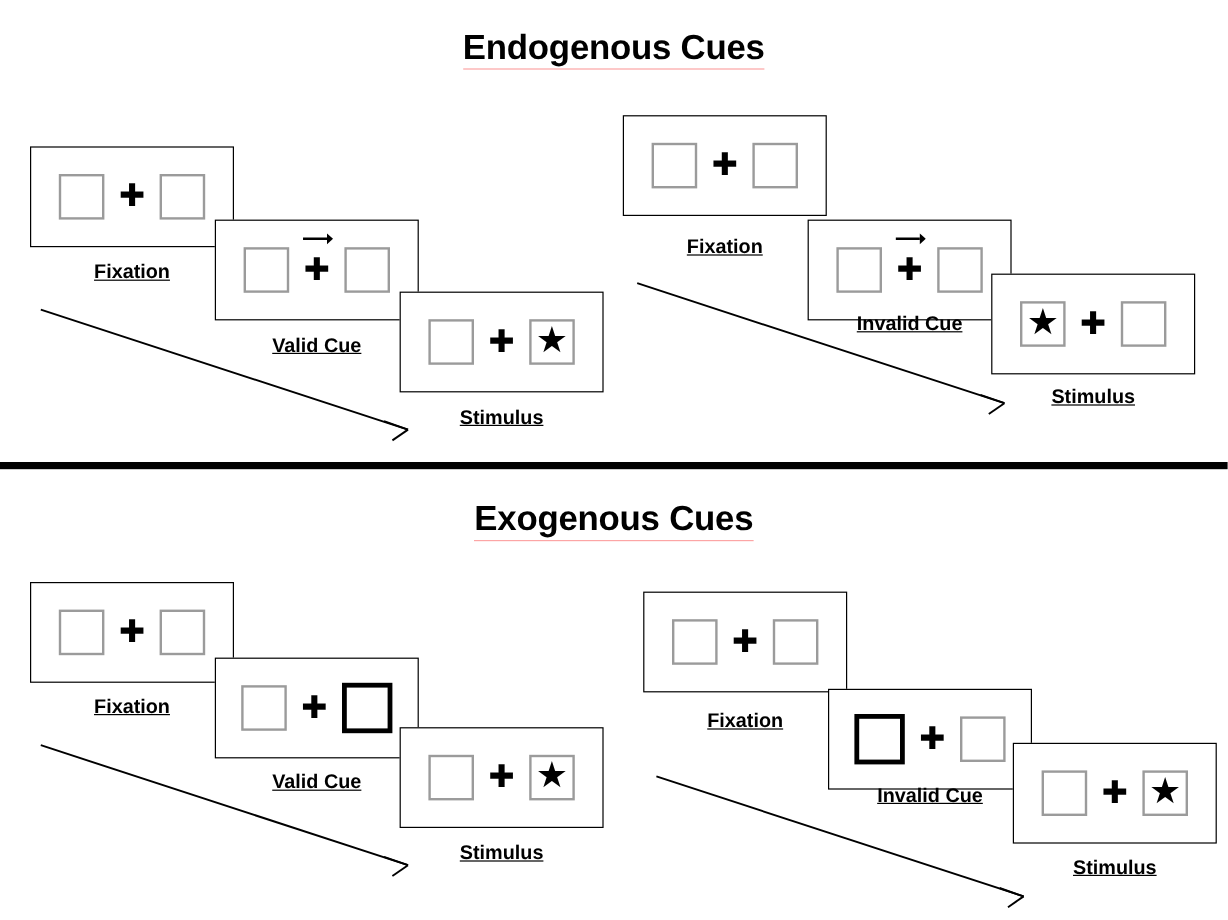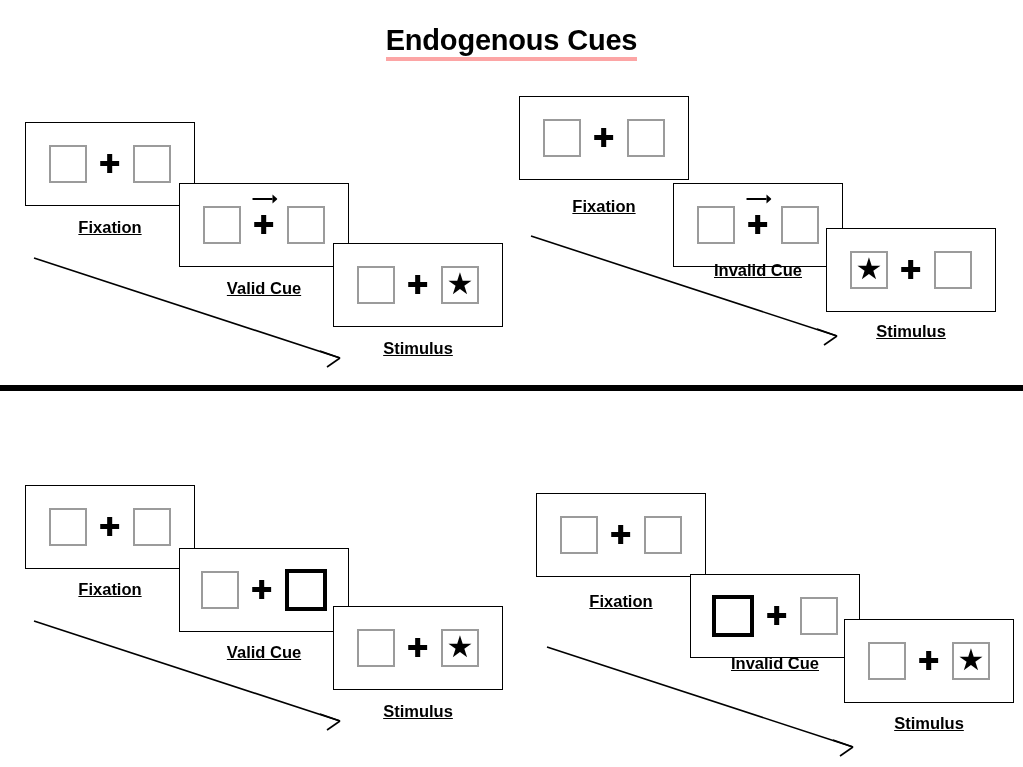--- a/index.html
+++ b/index.html
@@ -28,21 +28,21 @@
     width: 100%;
     text-align: center;
     font-size: 29px;
     font-weight: bold;
     letter-spacing: -0.2px;
     line-height: 1;
     white-space: nowrap;
   }
   .section-title span.t {
     display: inline-block;
-    border-bottom: 4px solid #fca5a5;
+    border-bottom: 1px solid #fca5a5;
     padding-bottom: 2px;
   }
   #title-endogenous { top: 26px; }
   #title-exogenous  { top: 419px; }
 
   
   .divider {
     position: absolute;
     left: 0;
     width: 1023px;
@@ -249,20 +249,23 @@
   <div class="caption" style="left:826px; top:323px; width:170px;">Stimulus</div>
 
   <svg class="flow-arrow" style="left:527px; top:228px; width:325px; height:120px;" viewBox="0 0 325 120">
     <line x1="4" y1="8" x2="310" y2="108" stroke="#000" stroke-width="1.6"></line>
     <line x1="310" y1="108" x2="290" y2="101" stroke="#000" stroke-width="1.6"></line>
     <line x1="310" y1="108" x2="297" y2="117" stroke="#000" stroke-width="1.6"></line>
   </svg>
 
   <div class="divider" id="divider-main"></div>
 
+  <div class="section-title" id="title-exogenous">
+    <span class="t">Exogenous Cues</span>
+  </div>
 
   <div class="panel" style="left:25px; top:485px; width:170px; height:84px;">
     <div class="panel-inner">
       <div class="slot empty">
         
       </div>
       <div class="center-col">
         <span class="plus">✚</span>
       </div>
       <div class="slot empty">

